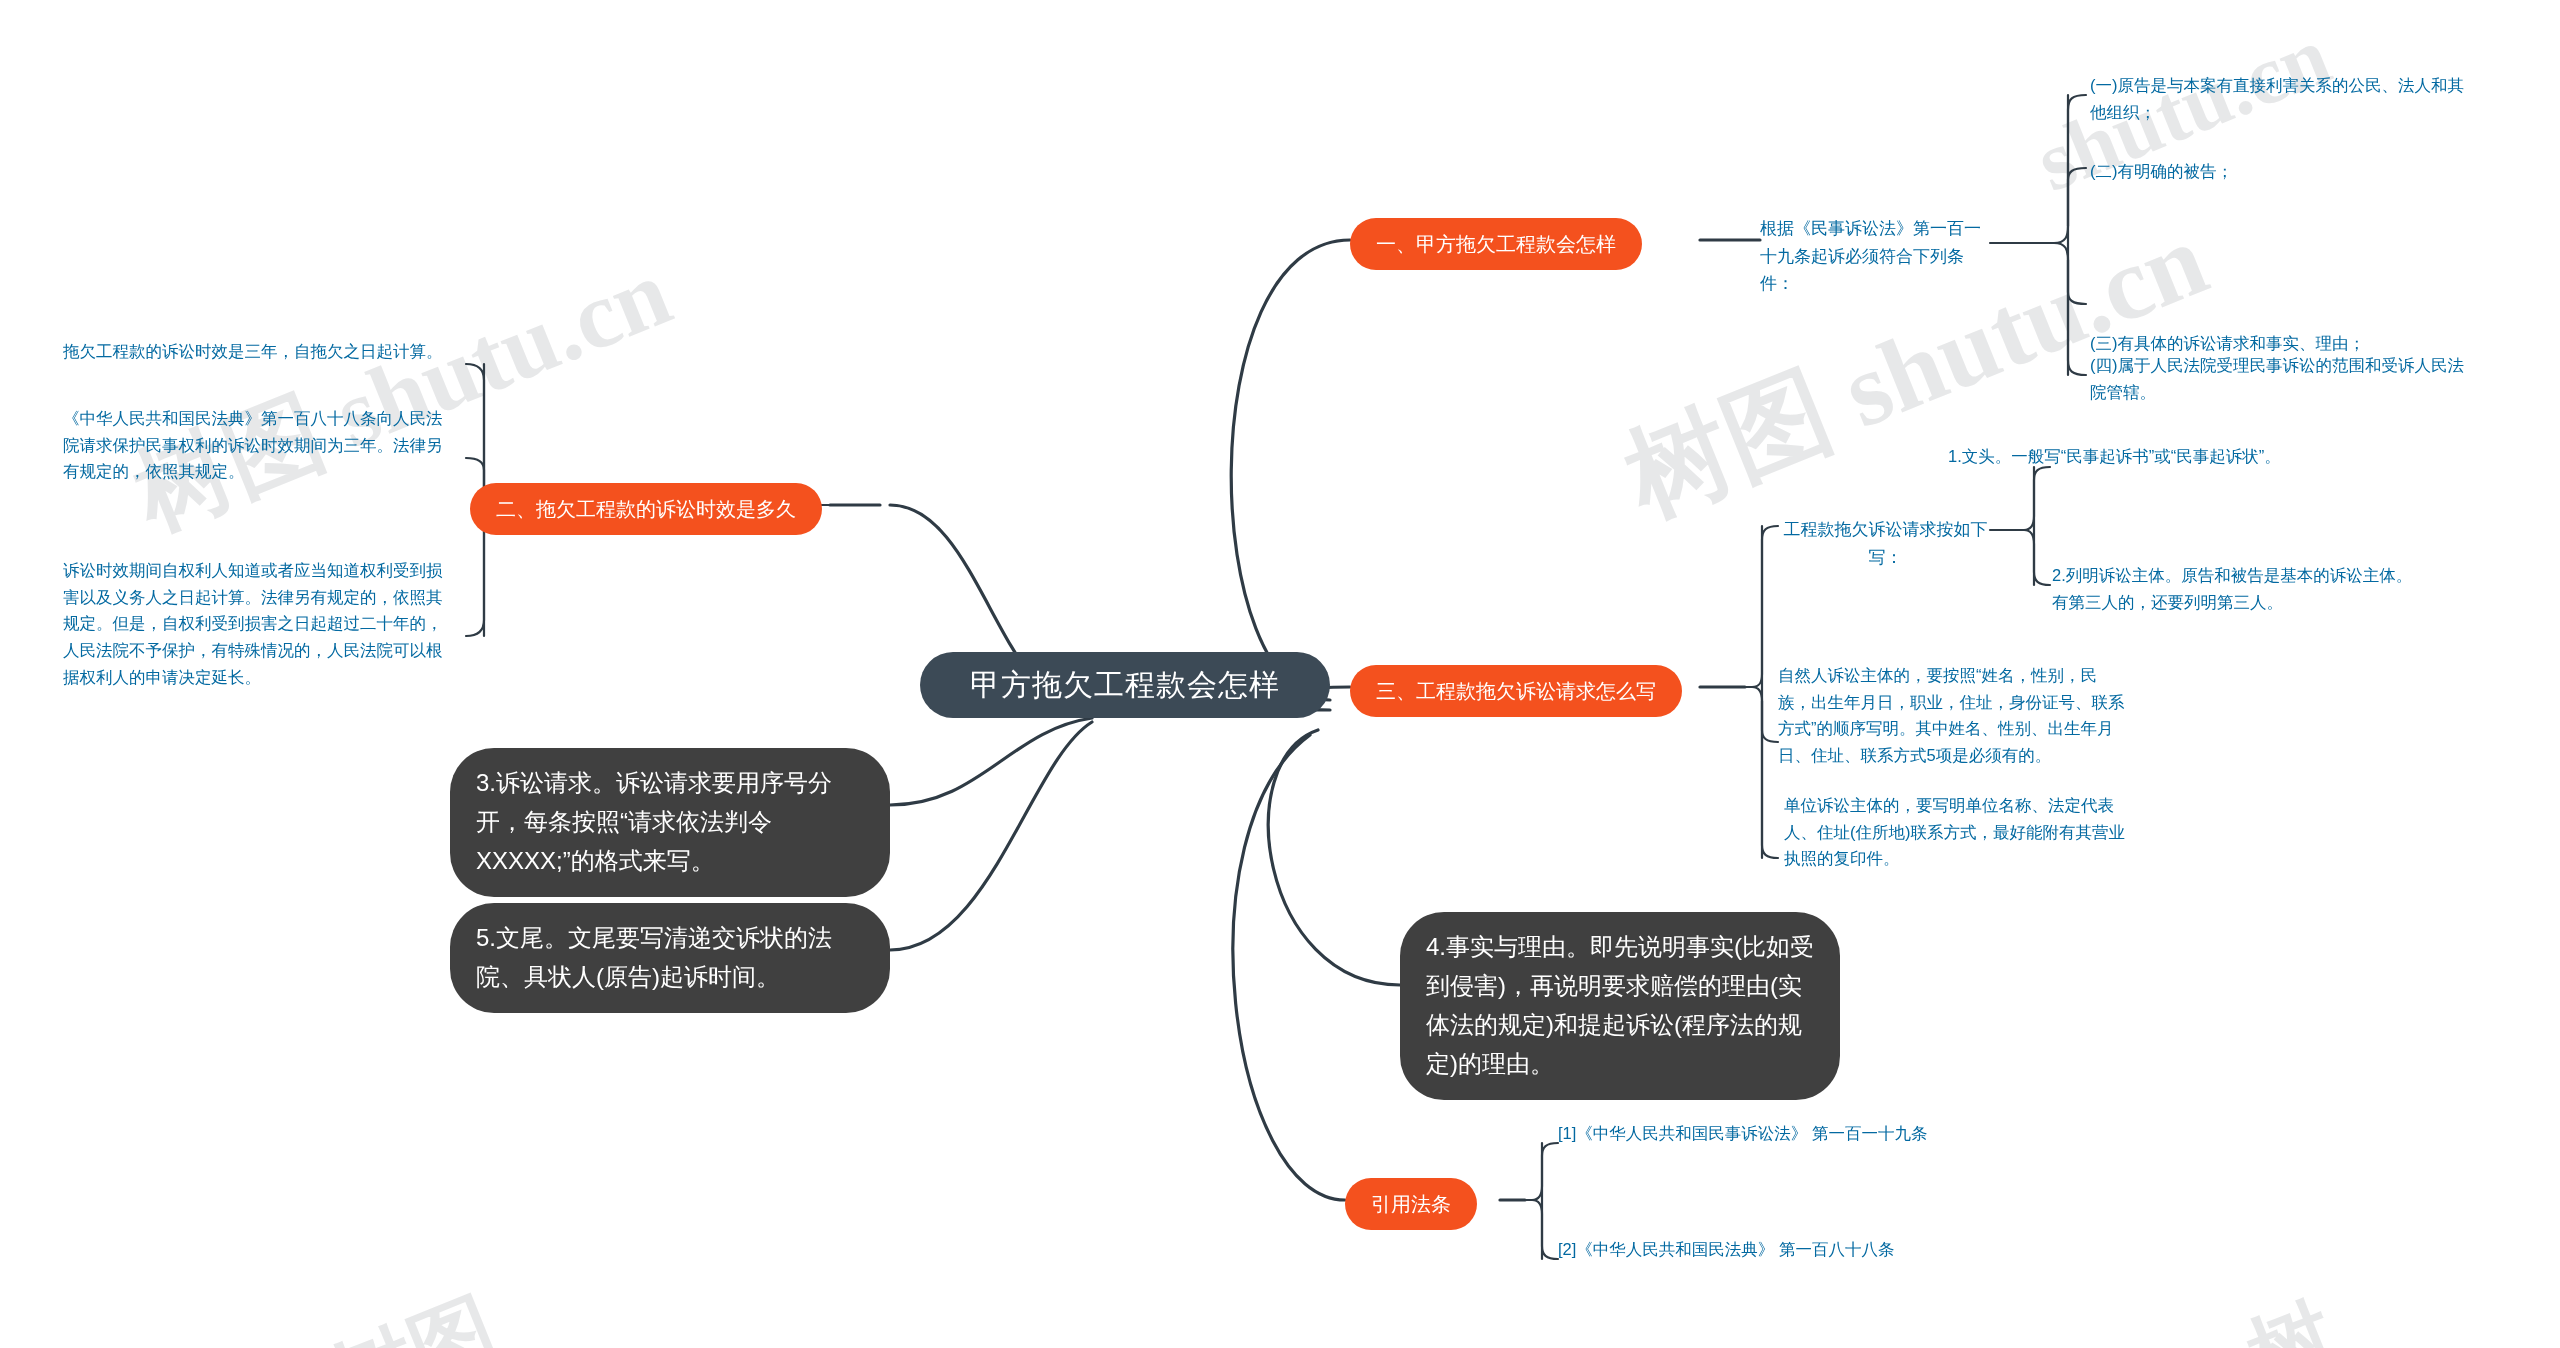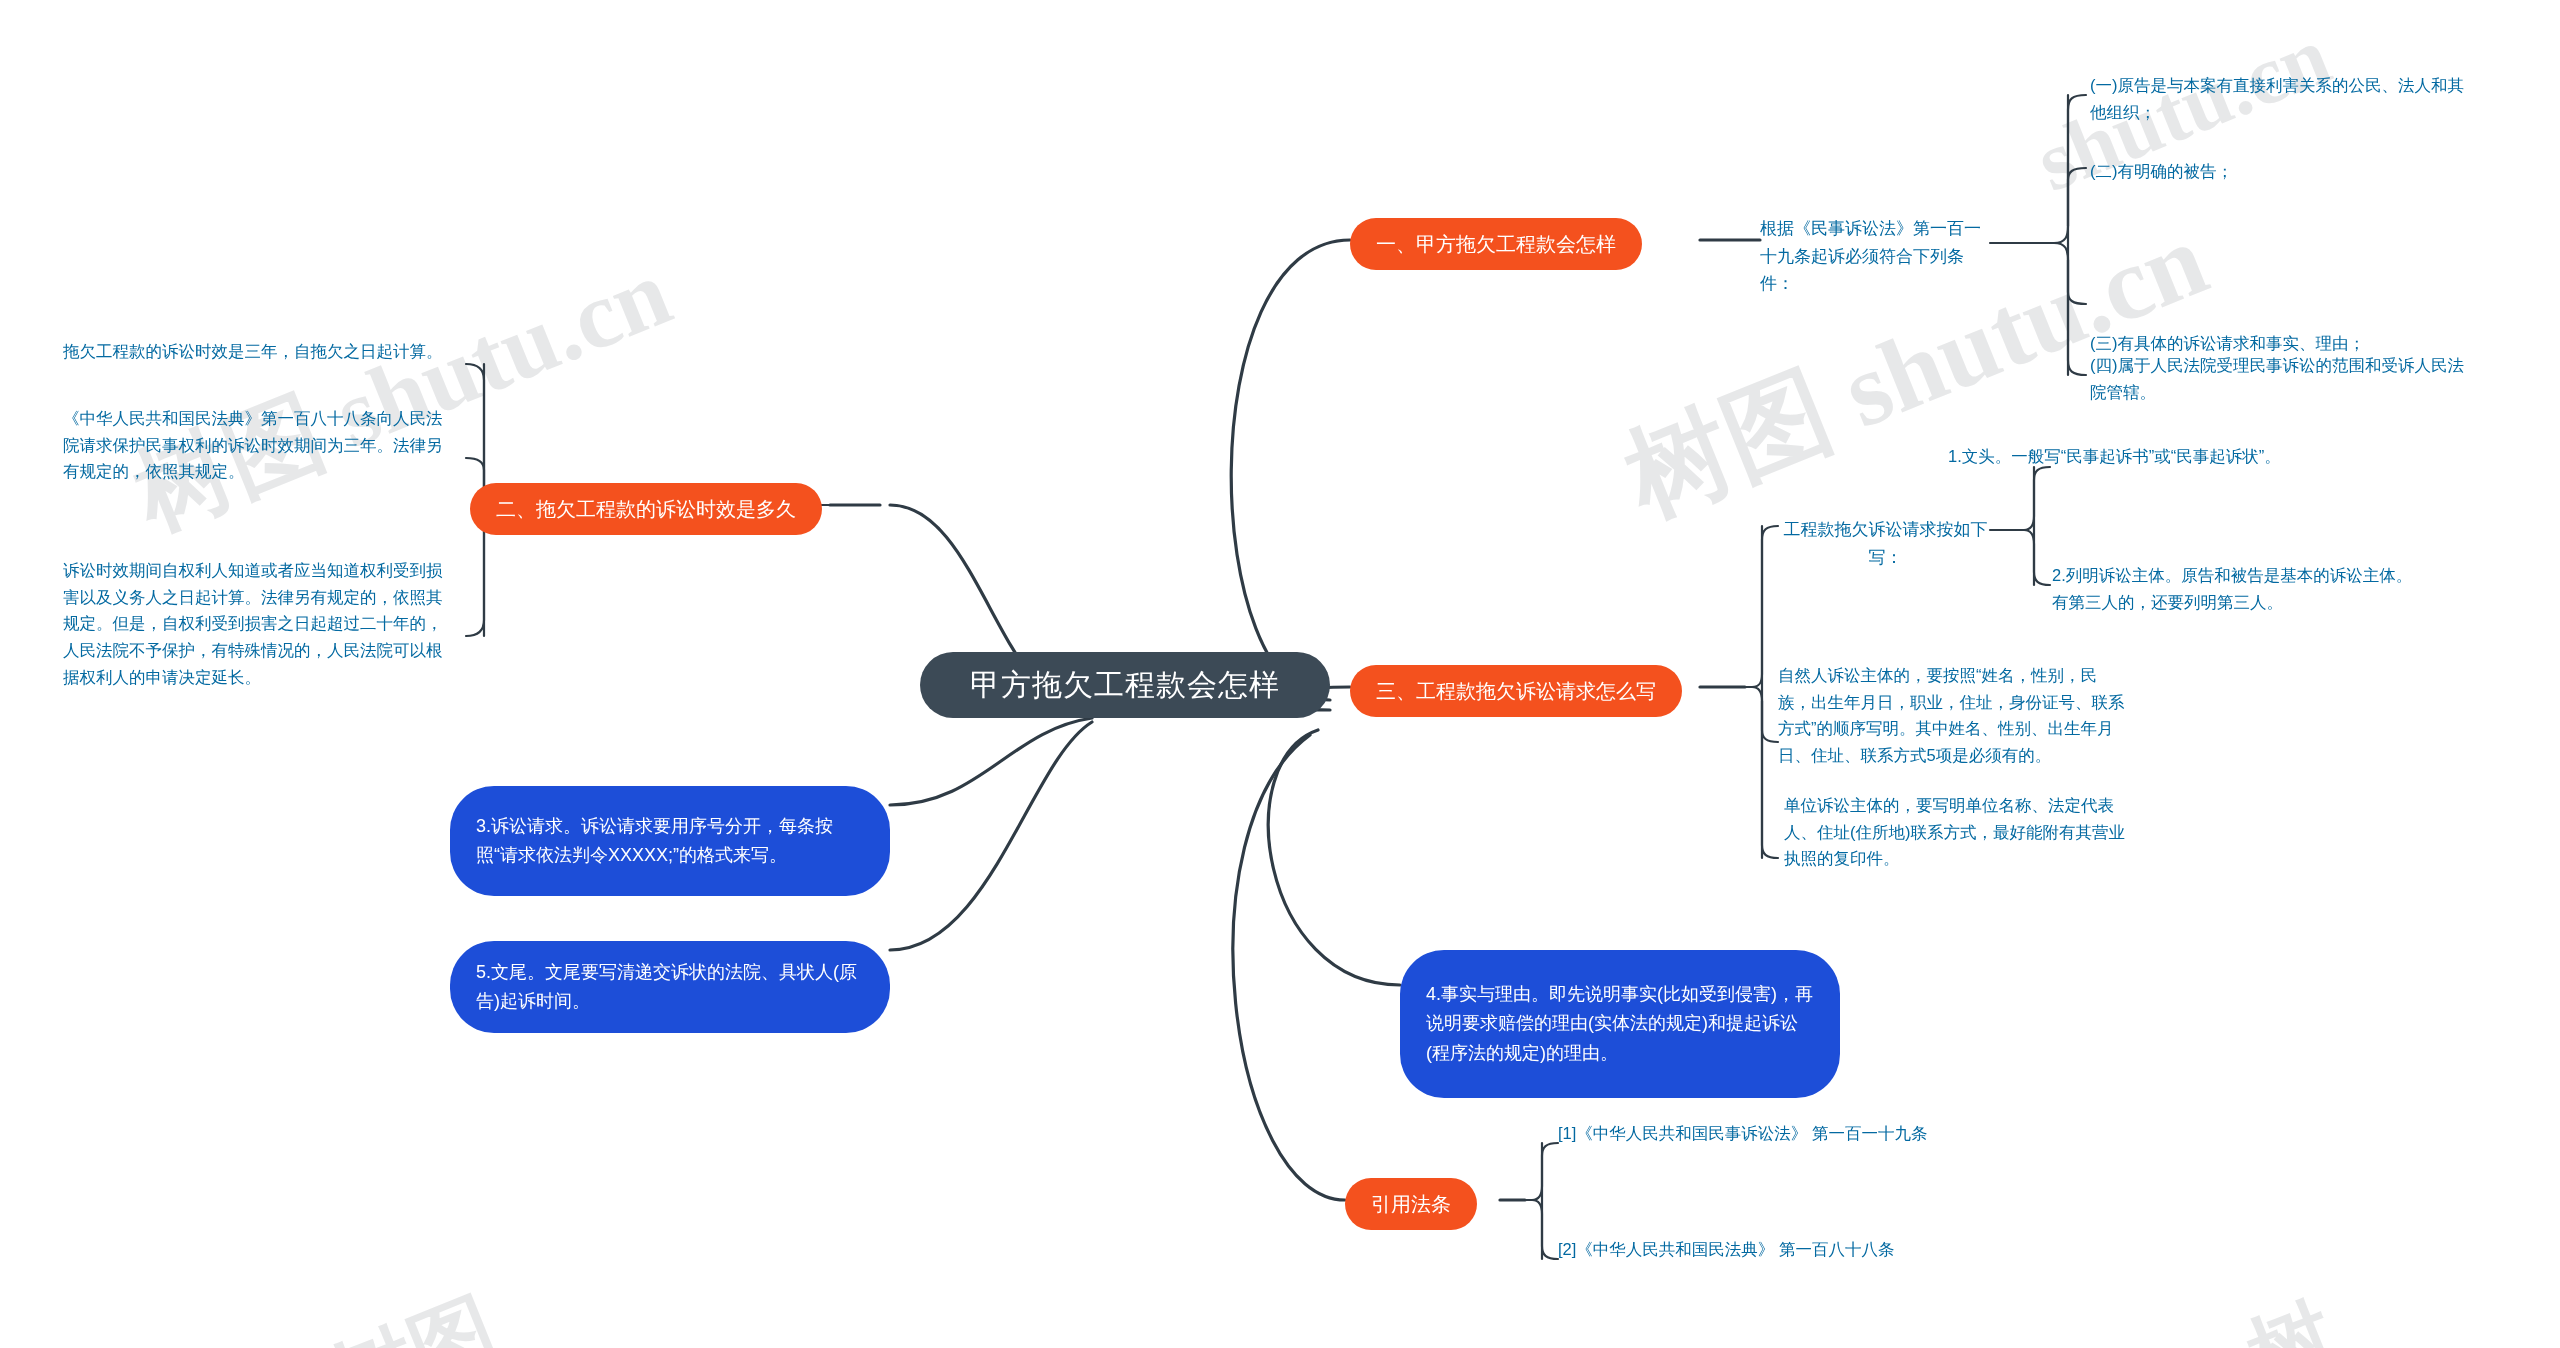--- a/index.html
+++ b/index.html
@@ -73,29 +73,28 @@
     background: #f4511e;
     color: #ffffff;
     border-radius: 40px;
     padding: 11px 26px;
     font-size: 20px;
     line-height: 1.5;
     white-space: nowrap;
   }
 
   .pill-multi {
-    background: #1d4ed8;
+    background: #404040;
     color: #ffffff;
     border-radius: 44px;
     padding: 16px 26px;
-    font-size: 18px;
+    font-size: 24px;
     line-height: 1.62;
     white-space: normal;
     align-items: center;
-    margin-top: 38px;
   }
 
   .plain {
     position: absolute;
     box-sizing: border-box;
     font-size: 17px;
     line-height: 1.62;
     color: #0369a1;
     white-space: normal;
   }

